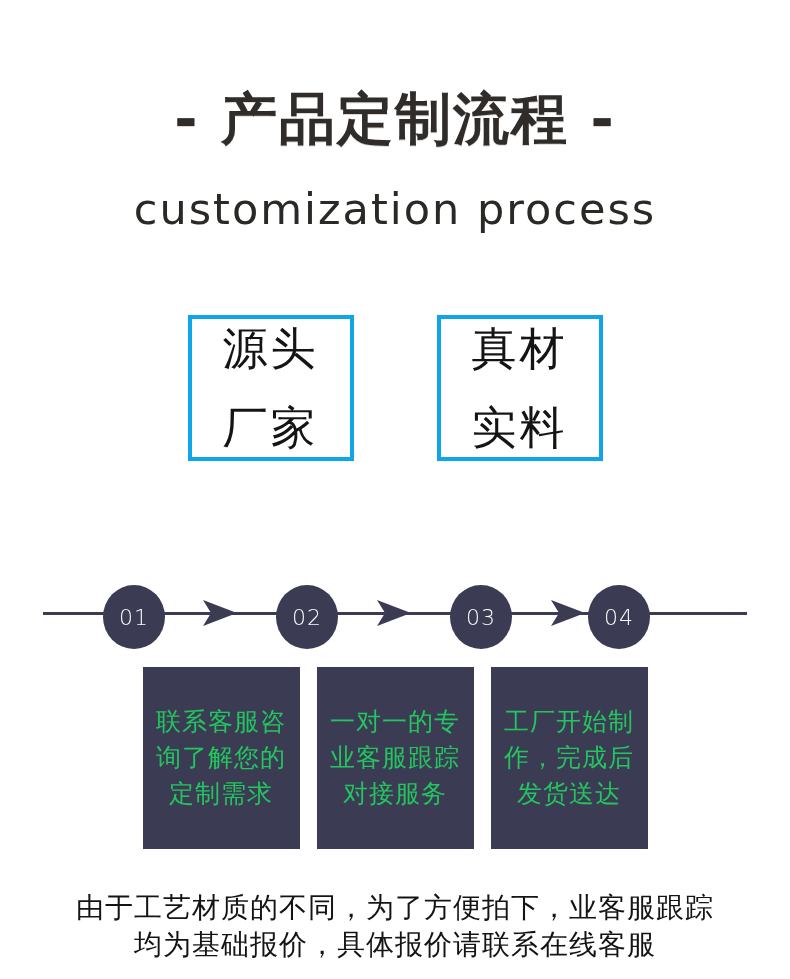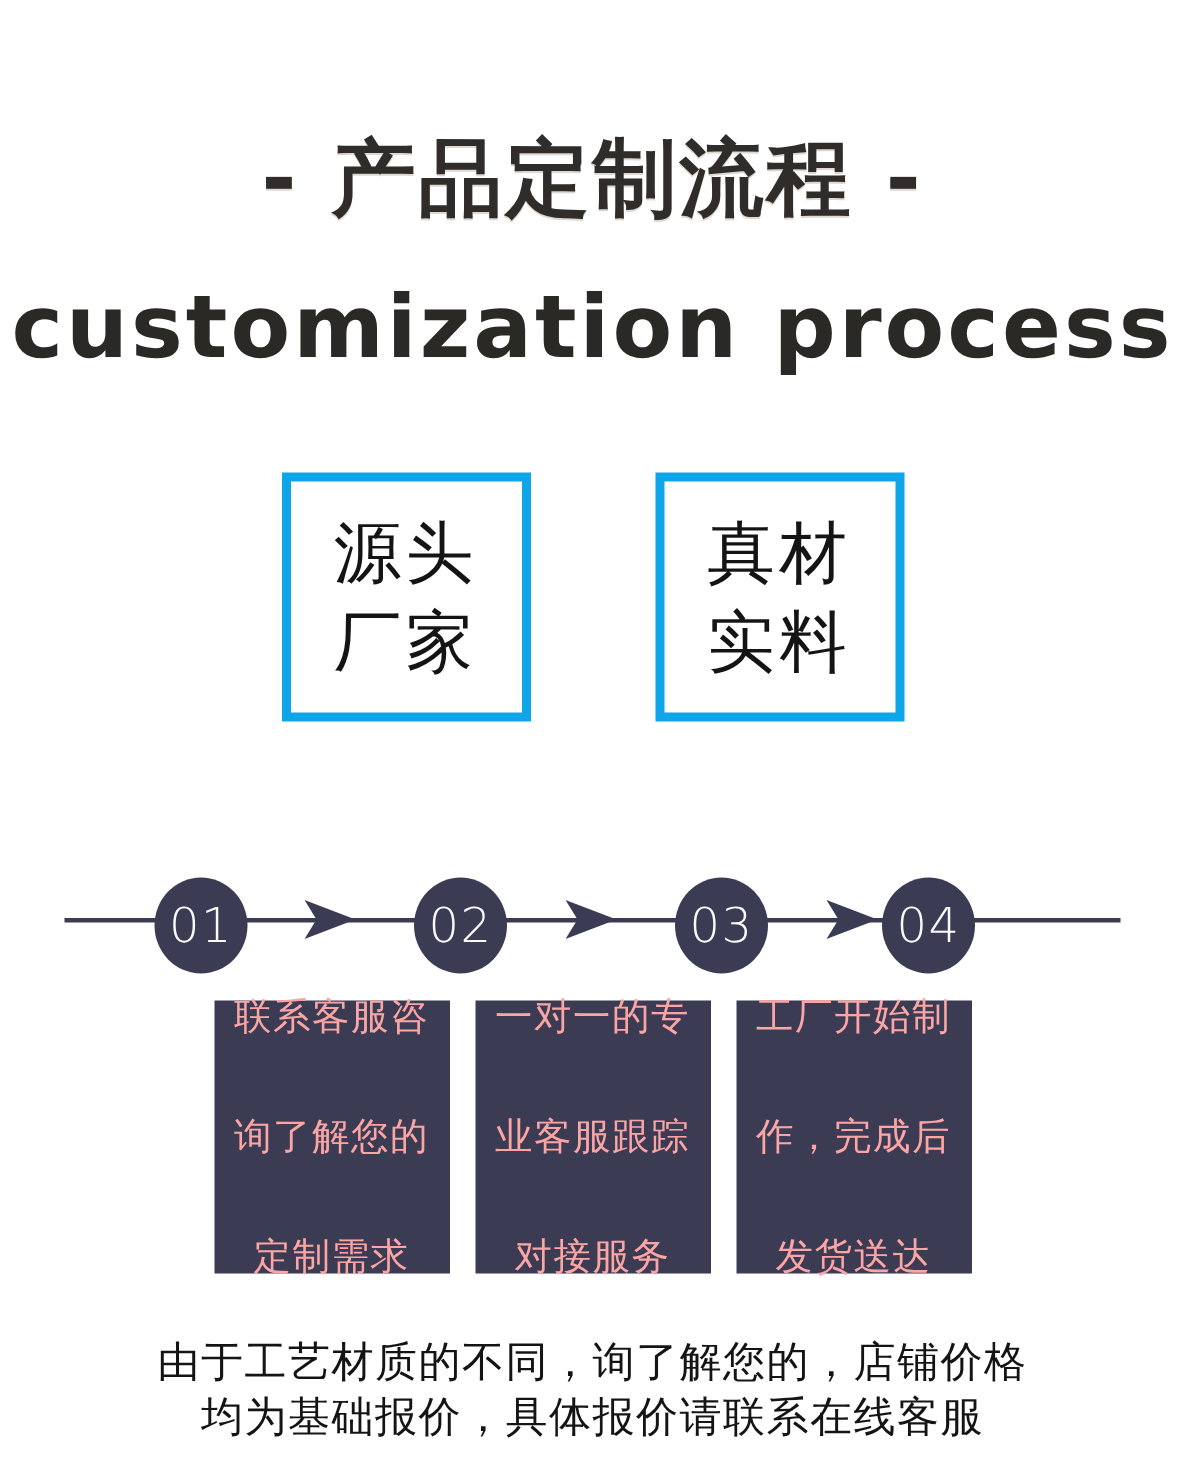--- a/index.html
+++ b/index.html
@@ -24,44 +24,44 @@
     font-weight: 900;
     letter-spacing: 2px;
     color: #2f2c29;
     text-shadow: 0 1px 0 rgba(120,100,80,0.25);
     white-space: nowrap;
   }
   .subtitle {
     position: absolute;
     top: 184px; left: 0; right: 0;
     text-align: center;
-    font-size: 58px;
-    font-weight: 700;
+    font-size: 43px;
+    font-weight: 400;
     letter-spacing: 2px;
     color: #2b2925;
     white-space: nowrap;
   }
 
   
   .features {
     position: absolute;
     top: 315px; left: 0; right: 0;
     display: flex;
     justify-content: center;
     gap: 83px;
   }
   .feature-box {
     width: 166px;
-    height: 166px;
-    border: 6px solid #0ea5e9;
+    height: 146px;
+    border: 4px solid #0ea5e9;
     background: #ffffff;
     display: flex;
     flex-direction: column;
     align-items: center;
-    justify-content: center;
+    justify-content: space-between;
     text-align: center;
     font-size: 45px;
     line-height: 59px;
     color: #141414;
     letter-spacing: 3px;
   }
   .feature-box span { display: block; }
 
   
   .process-line {
@@ -76,21 +76,21 @@
     position: absolute;
     top: 585px;
     width: 62px;
     height: 64px;
     border-radius: 50%;
     background: #3b3c54;
     color: #fafafa;
     display: flex;
     align-items: center;
     justify-content: center;
-    font-size: 32px;
+    font-size: 22px;
     font-weight: 300;
     letter-spacing: 1px;
   }
   .circle-1 { left: 103px; }
   .circle-2 { left: 276px; }
   .circle-3 { left: 450px; }
   .circle-4 { left: 588px; }
 
   .arrow { position: absolute; top: 600px; width: 34px; height: 26px; }
   .arrow-1 { left: 203px; }
@@ -103,30 +103,29 @@
     position: absolute;
     top: 667px; left: 0; right: 0;
     display: flex;
     justify-content: center;
     gap: 17px;
   }
   .step-box {
     width: 157px;
     height: 182px;
     background: #3b3c54;
-    color: #fca5a5;
+    color: #22c55e;
     display: flex;
     flex-direction: column;
     align-items: center;
     justify-content: center;
     text-align: center;
     font-size: 25px;
     line-height: 36px;
     letter-spacing: 1px;
-    gap: 44px;
   }
   .step-box span { display: block; white-space: nowrap; }
 
   
   .footnote {
     position: absolute;
     top: 889px; left: 0; right: 0;
     text-align: center;
     font-size: 28px;
     line-height: 37px;
@@ -196,17 +195,17 @@
       <span>对接服务</span>
     </div>
     <div class="step-box">
       <span>工厂开始制</span>
       <span>作，完成后</span>
       <span>发货送达</span>
     </div>
   </div>
 
   <div class="footnote">
-    <span>由于工艺材质的不同，询了解您的，店铺价格</span>
+    <span>由于工艺材质的不同，为了方便拍下，业客服跟踪</span>
     <span>均为基础报价，具体报价请联系在线客服</span>
   </div>
 
 </div>
 
 </body></html>

